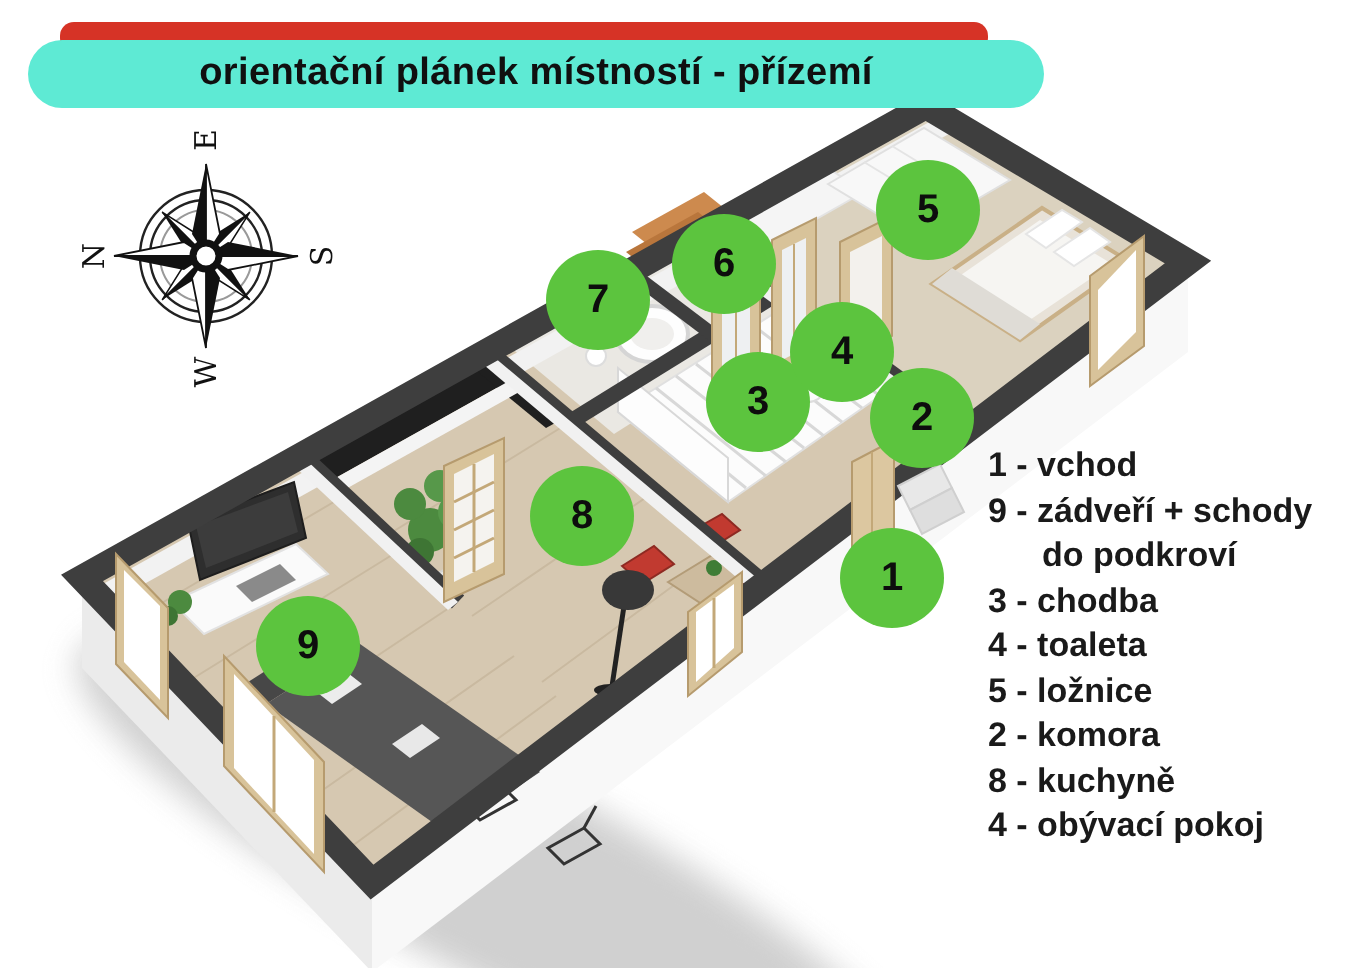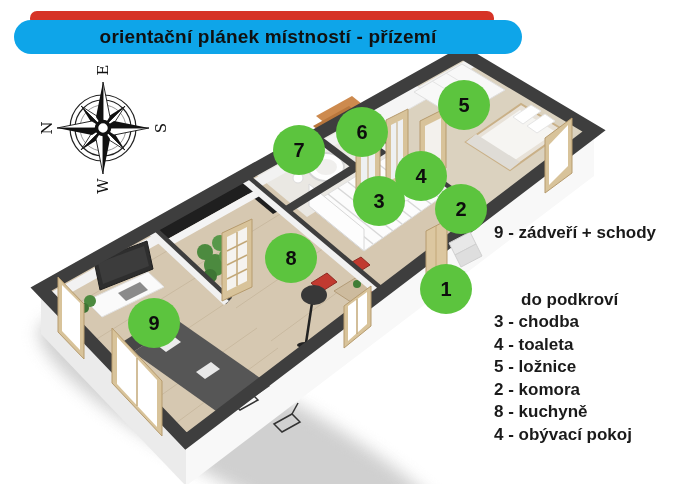--- a/index.html
+++ b/index.html
@@ -2,36 +2,36 @@
 <html><head>
 <meta charset="utf-8">
 <style>
   html,body{margin:0;padding:0;background:#fff;}
   .stage{position:relative;width:686px;height:484px;background:#fff;overflow:hidden;
          font-family:"Liberation Sans",sans-serif;}
   
   .banner-back{position:absolute;left:30px;top:11px;width:464px;height:15px;
                background:#d63326;border-radius:7px;}
   .banner{position:absolute;left:14px;top:20px;width:508px;height:34px;
-          background:#0ea5e9;border-radius:17px;display:flex;align-items:center;
+          background:#5eead4;border-radius:17px;display:flex;align-items:center;
           justify-content:center;}
   .banner span{font-size:19px;font-weight:700;color:#101010;letter-spacing:.2px;}
   
   .compass{position:absolute;left:36px;top:52px;}
   .compass text{font-family:"DejaVu Serif",serif;font-size:15px;fill:#111;}
   
   .house{position:absolute;left:0;top:0;}
   
   .marker{position:absolute;width:52px;height:50px;border-radius:50%;
           background:#5cc43e;display:flex;align-items:center;justify-content:center;
           font-size:20px;font-weight:700;color:#0d0d0d;}
   
   .legend{position:absolute;left:494px;top:222px;color:#1a1a1a;}
   .legend-line{font-size:17px;font-weight:700;line-height:22.5px;white-space:nowrap;}
-  .legend-line.indent{padding-left:27px;margin-top:44px;}
+  .legend-line.indent{padding-left:27px;}
 </style>
 </head>
 <body>
 
 <div class="stage">
 
   <svg class="house" width="686" height="484" viewBox="0 0 686 484">
     <defs>
       <filter id="soft" x="-30%" y="-30%" width="160%" height="160%">
         <feGaussianBlur stdDeviation="8"></feGaussianBlur>
@@ -275,20 +275,21 @@
   <div class="marker" style="left:435px;top:184px">2</div>
   <div class="marker" style="left:353px;top:176px">3</div>
   <div class="marker" style="left:395px;top:151px">4</div>
   <div class="marker" style="left:438px;top:80px">5</div>
   <div class="marker" style="left:336px;top:107px">6</div>
   <div class="marker" style="left:273px;top:125px">7</div>
   <div class="marker" style="left:265px;top:233px">8</div>
   <div class="marker" style="left:128px;top:298px">9</div>
 
   <div class="legend">
+    <div class="legend-line">1 - vchod</div>
     <div class="legend-line">9 - zádveří + schody</div>
     <div class="legend-line indent">do podkroví</div>
     <div class="legend-line">3 - chodba</div>
     <div class="legend-line">4 - toaleta</div>
     <div class="legend-line">5 - ložnice</div>
     <div class="legend-line">2 - komora</div>
     <div class="legend-line">8 - kuchyně</div>
     <div class="legend-line">4 - obývací pokoj</div>
   </div>
 

